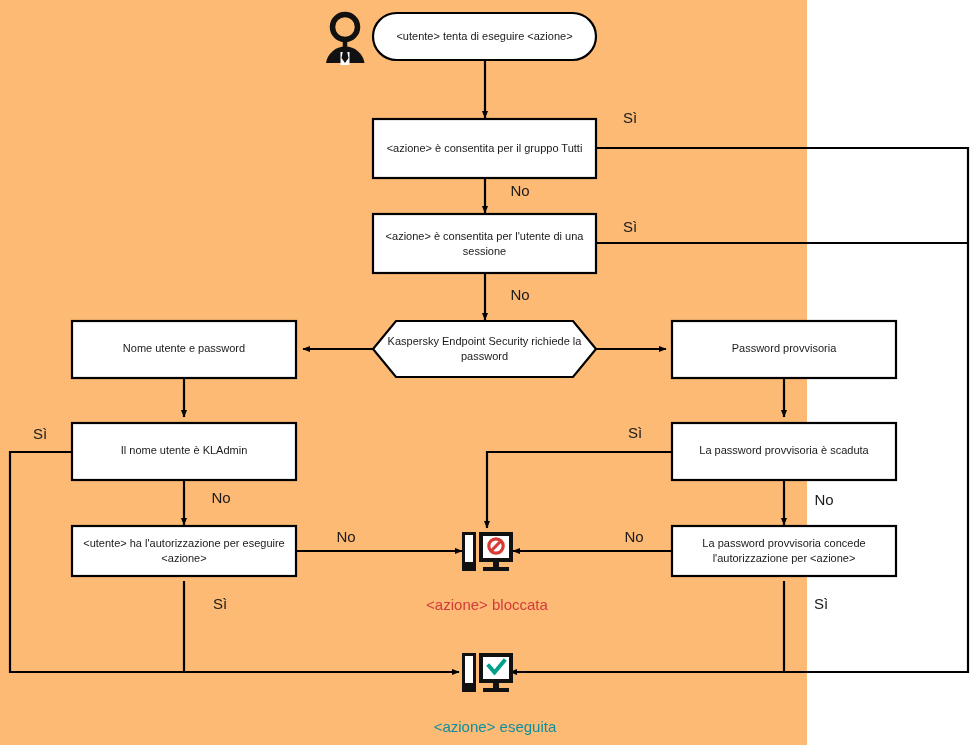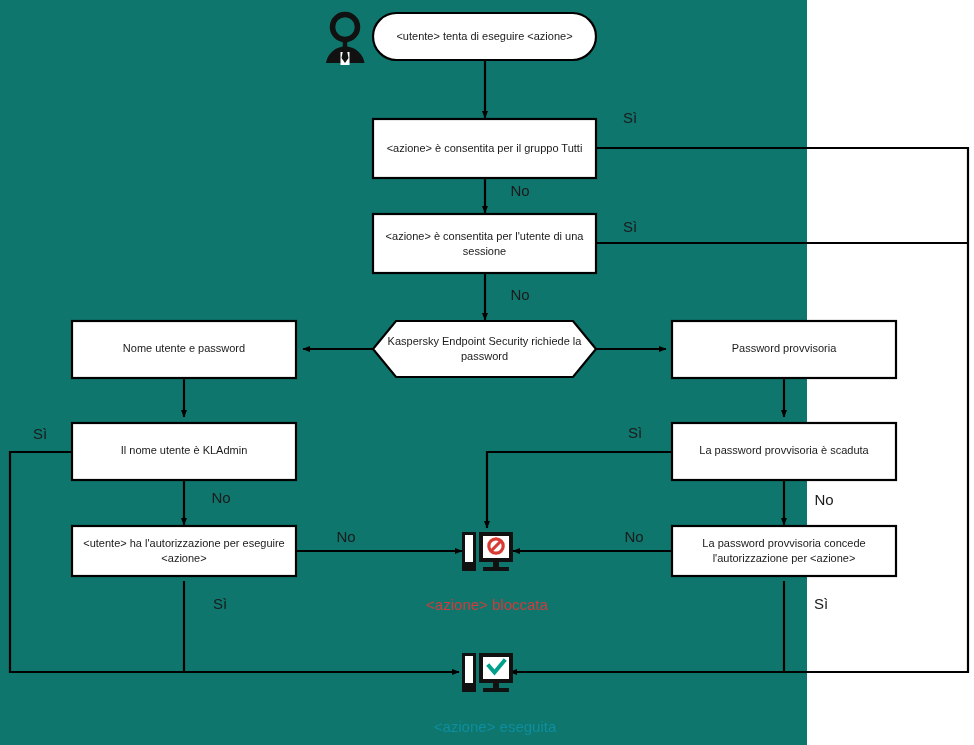--- a/index.html
+++ b/index.html
@@ -5,21 +5,21 @@
 <style>
   html, body {
     margin: 0;
     padding: 0;
     background: #ffffff;
   }
   #diagram-root {
     position: relative;
     width: 807px;
     height: 745px;
-    background: #0f766e;
+    background: #fdba74;
     font-family: "Liberation Sans", sans-serif;
   }
   svg.flow {
     display: block;
     width: 974px;
     height: 745px;
   }
   .node-shape {
     fill: #ffffff;
     stroke: #000000;

